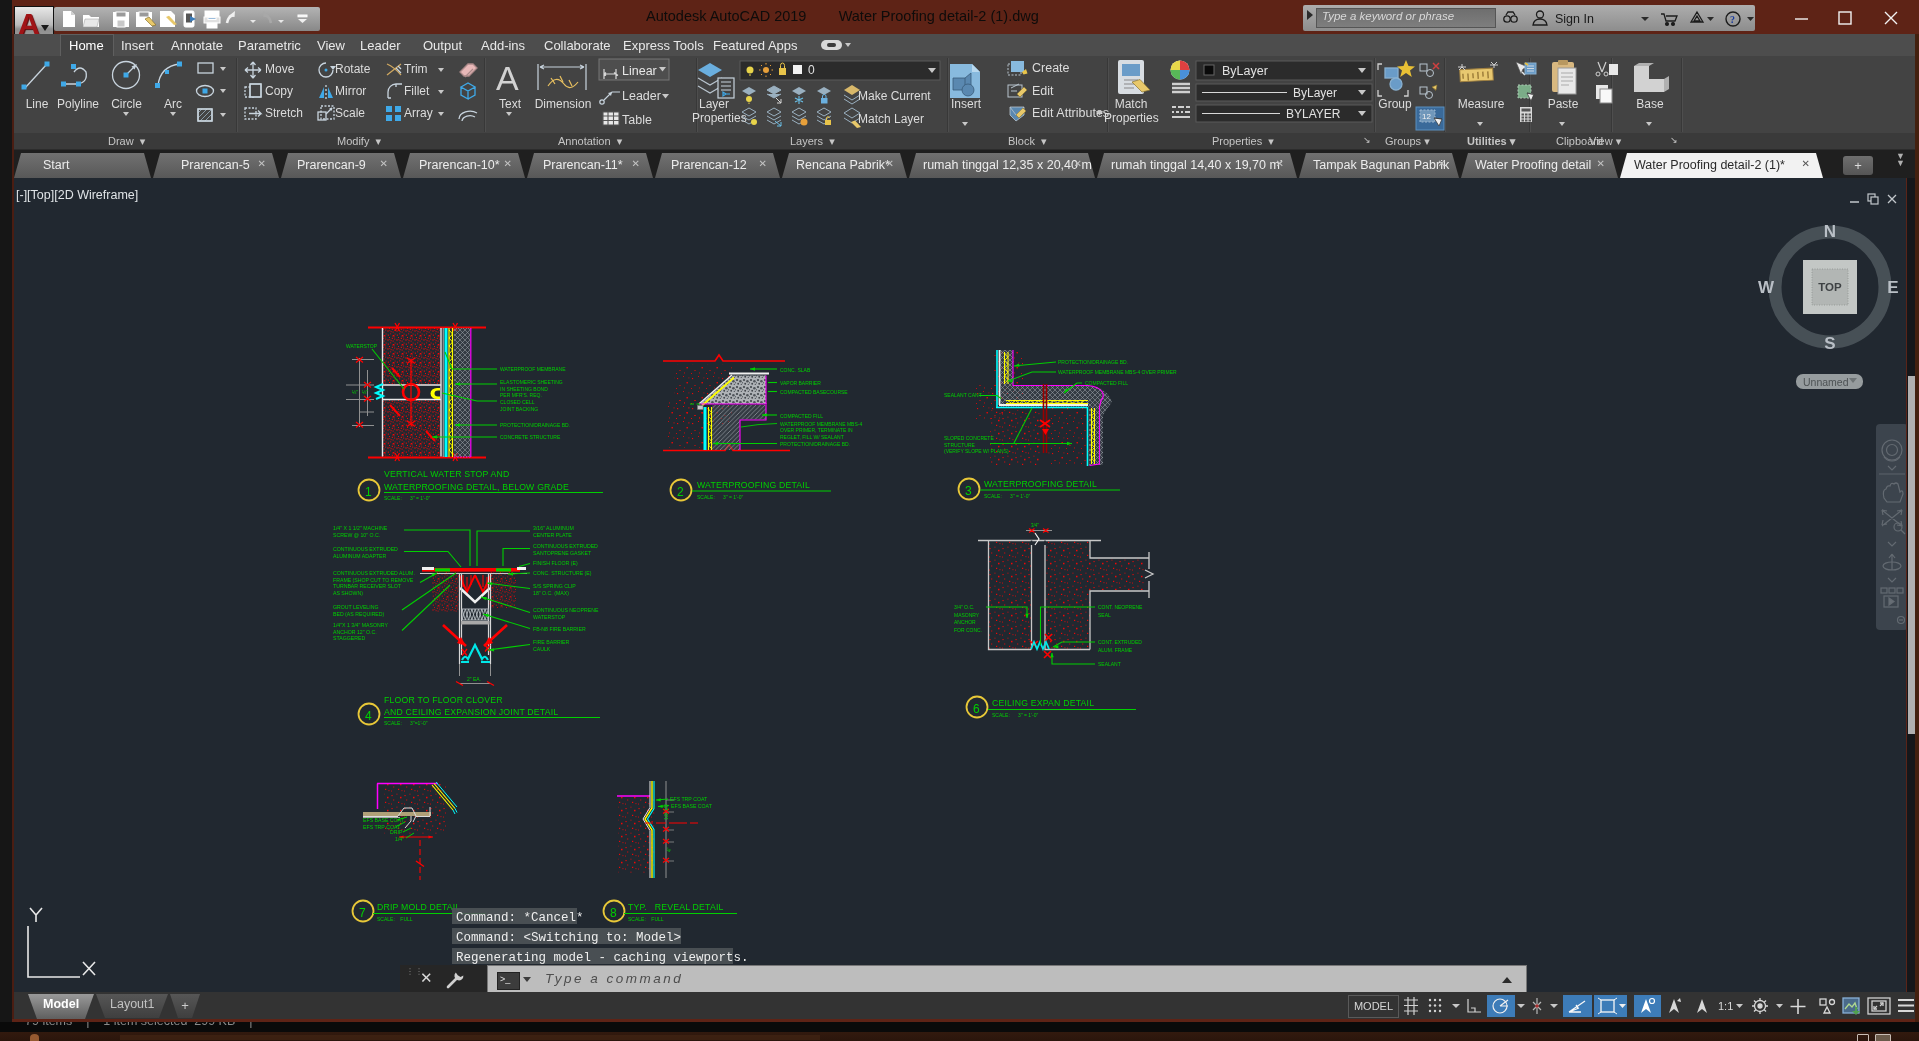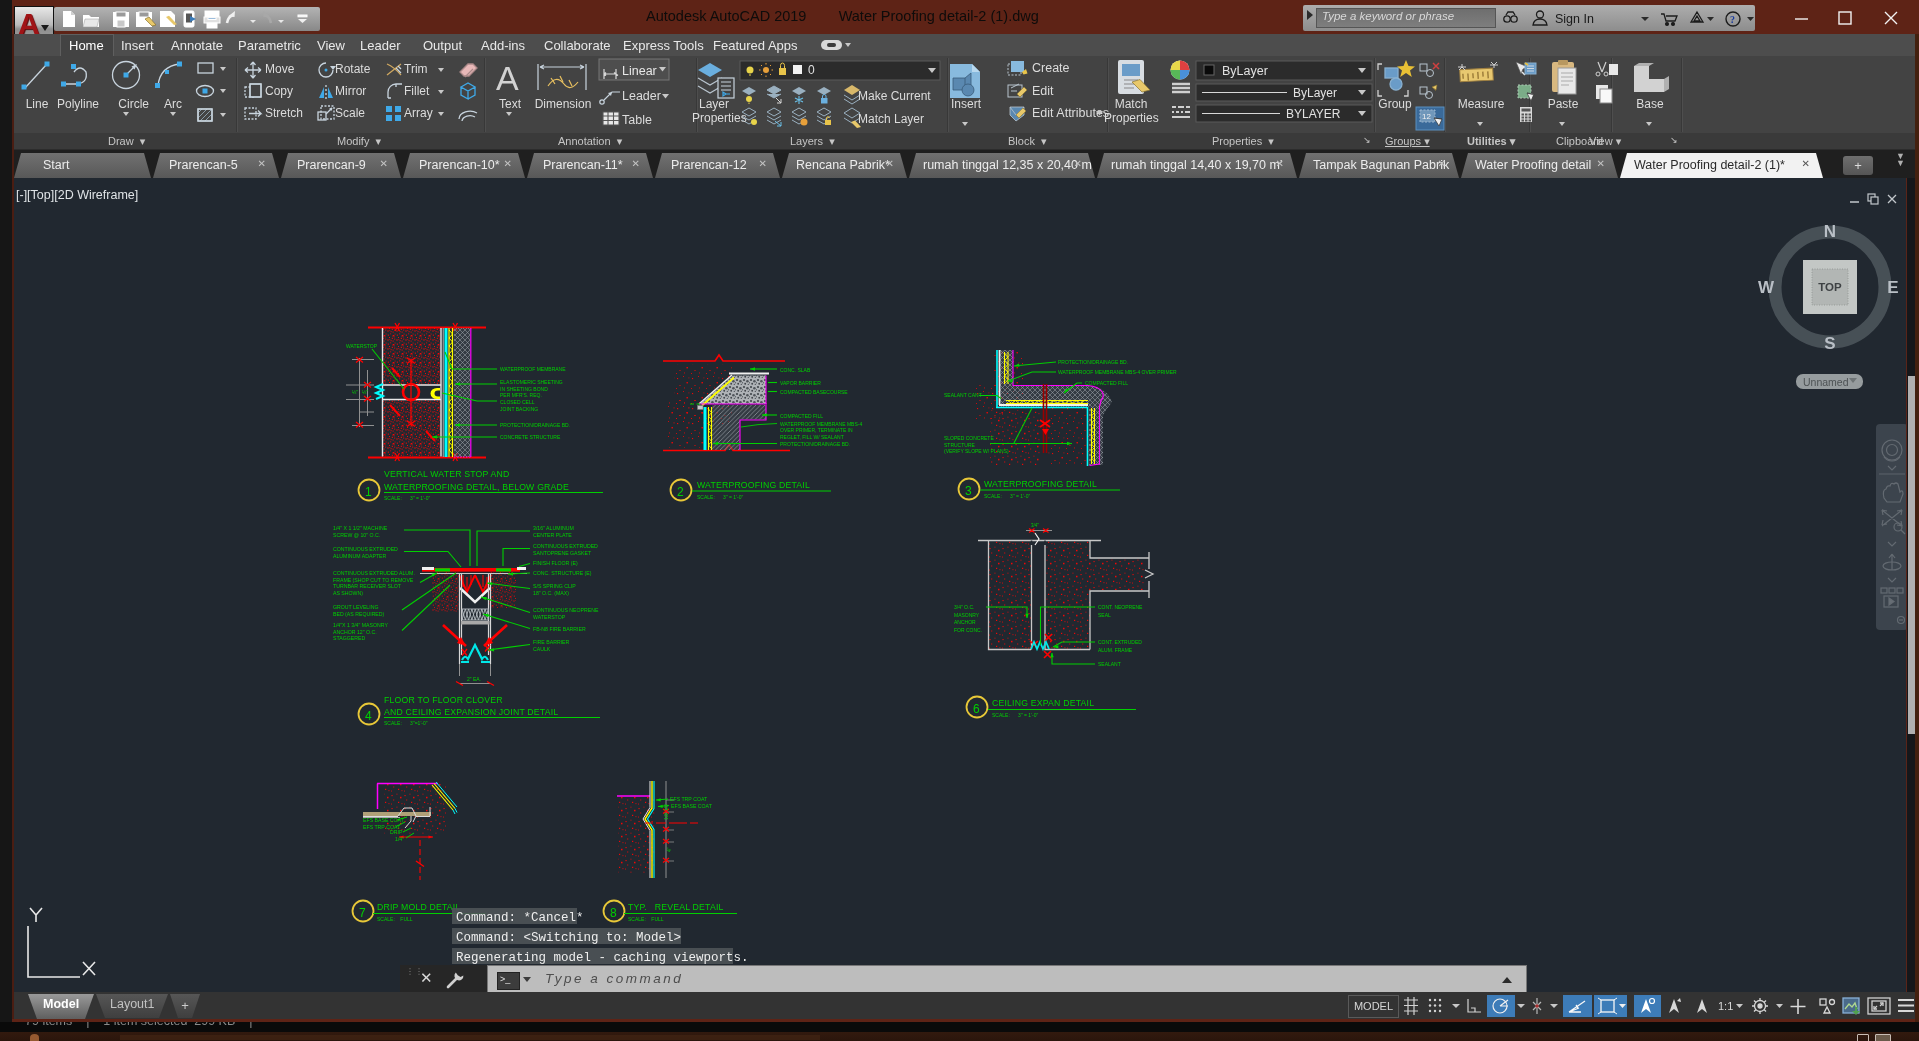--- a/index.html
+++ b/index.html
@@ -942,21 +942,21 @@
         <rect x="4" y="4" width="12" height="14" fill="#f8f8f8" stroke="#888"></rect>
       </g>
 
 <path d="M1634,10 v26 h30 v-13 h-15 v-13 z" fill="#d2d2d2"></path>
       <path d="M1634,10 l5,-3 h15 l-5,3 z M1664,23 l5,-3 v13 l-5,3 z" fill="#b0b0b0"></path>
 
 </svg>
 
 <div class="bigicontext" style="left:22px;top:41px;width:30px;">Line</div>
 <div class="bigicontext" style="left:50px;top:41px;width:56px;">Polyline</div>
-<div class="bigicontext" style="left:104px;top:41px;width:45px;text-align:right;">Circle</div>
+<div class="bigicontext" style="left:104px;top:41px;width:45px;">Circle</div>
 <div class="caret" style="left:123px;top:56px;"></div>
 <div class="bigicontext" style="left:155px;top:41px;width:36px;">Arc</div>
 <div class="caret" style="left:170px;top:56px;"></div>
 <div class="caret" style="left:220px;top:11px;"></div>
 <div class="caret" style="left:220px;top:33px;"></div>
 <div class="caret" style="left:220px;top:57px;"></div>
 <div class="mtext" style="left:265px;top:6px;">Move</div>
 <div class="mtext" style="left:335px;top:6px;">Rotate</div>
 <div class="mtext" style="left:404px;top:6px;">Trim</div>
     <div class="caret" style="left:438px;top:12px;"></div>
@@ -986,29 +986,29 @@
 <div class="caret" style="left:1646px;top:66px;"></div>
 </div>
 <div class="abs" id="panellabels">
 <div class="rlabel" style="left:100px;padding-left:8px;">Draw&nbsp;&nbsp;▾</div>
 <div class="rlabel" style="left:337px;">Modify&nbsp;&nbsp;▾</div>
 <div class="rlabel" style="left:558px;">Annotation&nbsp;&nbsp;▾</div>
 <div class="rlabel" style="left:790px;">Layers&nbsp;&nbsp;▾</div>
 <div class="rlabel" style="left:1008px;">Block&nbsp;&nbsp;▾</div>
 <div class="rlabel" style="left:1212px;">Properties&nbsp;&nbsp;▾</div>
 <div class="rlabel" style="left:1363px;font-size:9px;">↘</div>
-<div class="rlabel" style="left:1385px;text-decoration:underline;">Groups&nbsp;▾</div>
+<div class="rlabel" style="left:1385px;">Groups&nbsp;▾</div>
 <div class="rlabel" style="left:1467px;font-weight:bold;">Utilities&nbsp;▾</div>
 <div class="rlabel" style="left:1556px;">Clipboard</div>
 <div class="rlabel" style="left:1589px;text-align:right;">View&nbsp;▾&nbsp;&nbsp;</div>
 <div class="rlabel" style="left:1670px;font-size:9px;">↘</div>
 </div>
 <div class="abs" id="filetabs">
 <div class="ftab" style="left:14px;width:137px;"><span style="margin-left:29px;">Start</span></div>
-<div class="ftab" style="left:153px;width:126px;"><span style="margin-left:16px;">Prarencan-5</span><span class="x">✕</span></div>
+<div class="ftab" style="left:153px;width:126px;"><span style="margin-left:28px;">Prarencan-5</span><span class="x">✕</span></div>
 <div class="ftab" style="left:281px;width:120px;"><span style="margin-left:16px;">Prarencan-9</span><span class="x">✕</span></div>
 <div class="ftab" style="left:403px;width:122px;"><span style="margin-left:16px;">Prarencan-10*</span><span class="x">✕</span></div>
 <div class="ftab" style="left:527px;width:126px;"><span style="margin-left:16px;">Prarencan-11*</span><span class="x">✕</span></div>
 <div class="ftab" style="left:655px;width:125px;"><span style="margin-left:16px;">Prarencan-12</span><span class="x">✕</span></div>
 <div class="ftab" style="left:782px;width:125px;"><span style="margin-left:14px;">Rencana Pabrik*</span><span class="x">✕</span></div>
 <div class="ftab" style="left:909px;width:186px;"><span style="margin-left:14px;">rumah tinggal 12,35 x 20,40 m’</span><span class="x">✕</span></div>
 <div class="ftab" style="left:1097px;width:200px;"><span style="margin-left:14px;">rumah tinggal 14,40 x 19,70 m’</span><span class="x">✕</span></div>
 <div class="ftab" style="left:1299px;width:160px;"><span style="margin-left:14px;">Tampak Bagunan Pabrik</span><span class="x">✕</span></div>
 <div class="ftab" style="left:1461px;width:157px;"><span style="margin-left:14px;">Water Proofing detail</span><span class="x">✕</span></div>
 <div class="ftab" style="left:1620px;width:203px;background:#f2f2f2;color:#2a2a2a;"><span style="margin-left:14px;">Water Proofing detail-2 (1)*</span><span class="x" style="color:#555;">✕</span></div>

